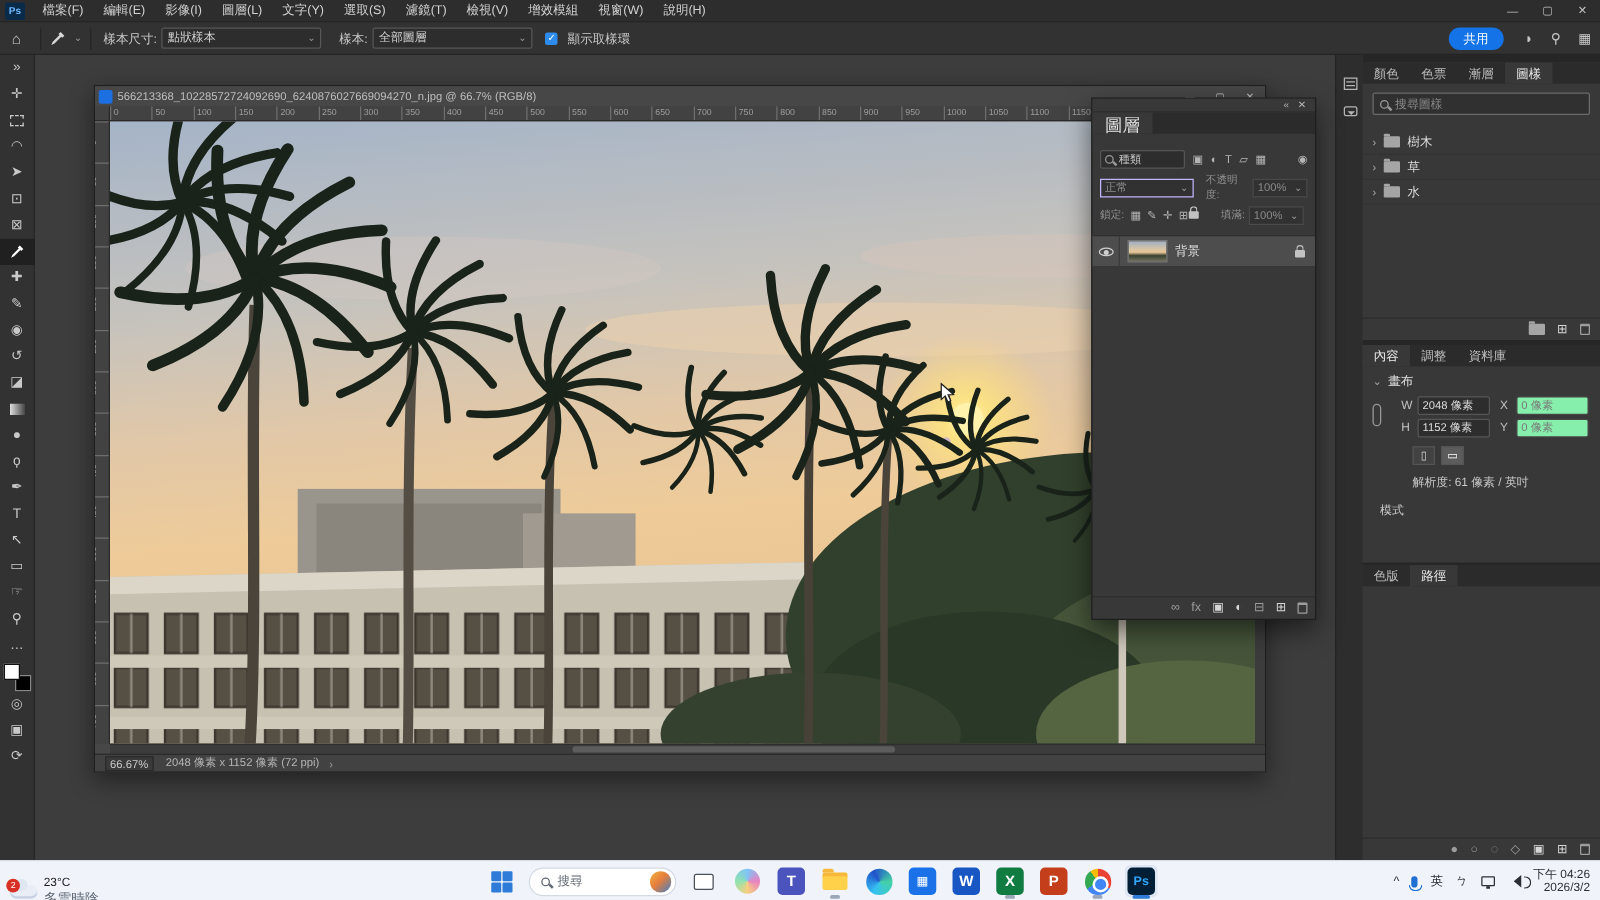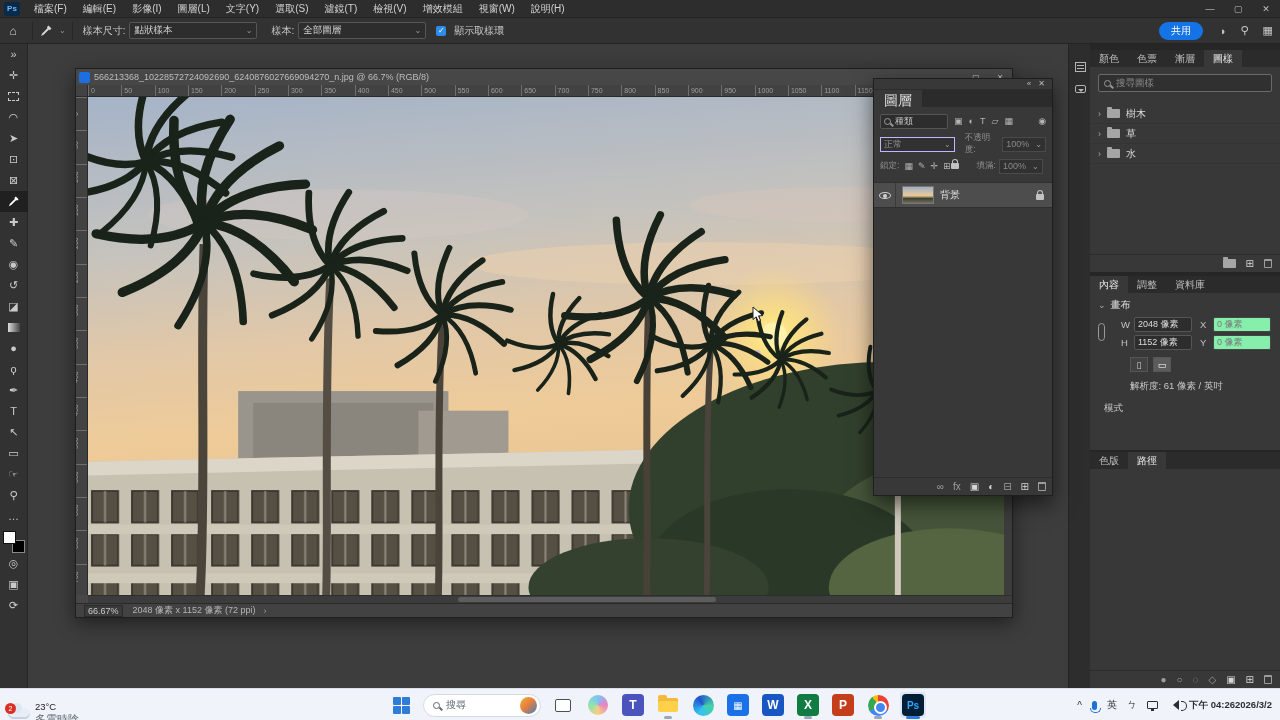--- a/index.html
+++ b/index.html
@@ -169,21 +169,21 @@
   .chrome::after{content:"";position:absolute;left:6px;top:6px;width:9px;height:9px;border-radius:50%;background:#4285f4;border:2px solid #fff;}
   .ps-app{background:#001e36;color:#31a8ff;font-size:10px;}
   #tb-right{position:absolute;right:8px;top:0;height:32px;display:flex;align-items:center;gap:10px;}
   .tray-txt{color:#2a2f36;font-size:10px;}
   .css-mic{position:relative;width:5px;height:9px;background:#1f6fd4;border-radius:3px;}
   .css-mic::after{content:"";position:absolute;left:-2px;bottom:-3px;width:9px;height:4px;border:1px solid #1f6fd4;border-top:none;border-radius:0 0 5px 5px;}
   .css-monitor{position:relative;width:11px;height:8px;border:1.2px solid #2a2f36;border-radius:1px;}
   .css-monitor::after{content:"";position:absolute;left:3px;bottom:-3px;width:3px;height:2px;background:#2a2f36;}
   .css-speaker{position:relative;width:0;height:0;border:5px solid transparent;border-right:6px solid #2a2f36;}
   .css-speaker::after{content:"";position:absolute;left:8px;top:-4px;width:5px;height:8px;border:1.5px solid #2a2f36;border-left:none;border-radius:0 6px 6px 0;}
-  .clock{display:flex;flex-direction:row;line-height:1.2;font-weight:bold;}
+  .clock{display:flex;flex-direction:column;align-items:flex-end;line-height:1.2;}
   .clock span{color:#2a2f36;font-size:9.5px;}
 </style>
 </head>
 <body>
 
 <div id="app">
 
   <div id="menubar">
     <div class="ps-logo">Ps</div>
     <span class="menu-item">檔案(F)</span>
@@ -463,21 +463,21 @@
   </div>
 
   <div id="layers-float">
     <div id="lf-header">
       <span class="lf-hbtn">«</span>
       <span class="lf-hbtn">✕</span>
     </div>
     <div id="lf-tabs">
       <span class="lf-tab">圖層</span>
     </div>
-    <div class="lp-row" style="height:24px;margin-top:2px;">
+    <div class="lp-row" style="height:24px;margin-top:8px;">
       <div class="kind-box">
         <span class="css-magnifier"></span>
         <span style="margin-left:4px">種類</span>
       </div>
       <span class="filt-icon">▣</span>
       <span class="filt-icon">◐</span>
       <span class="filt-icon">T</span>
       <span class="filt-icon">▱</span>
       <span class="filt-icon">▦</span>
       <span class="filt-icon" style="margin-left:auto">◉</span>

